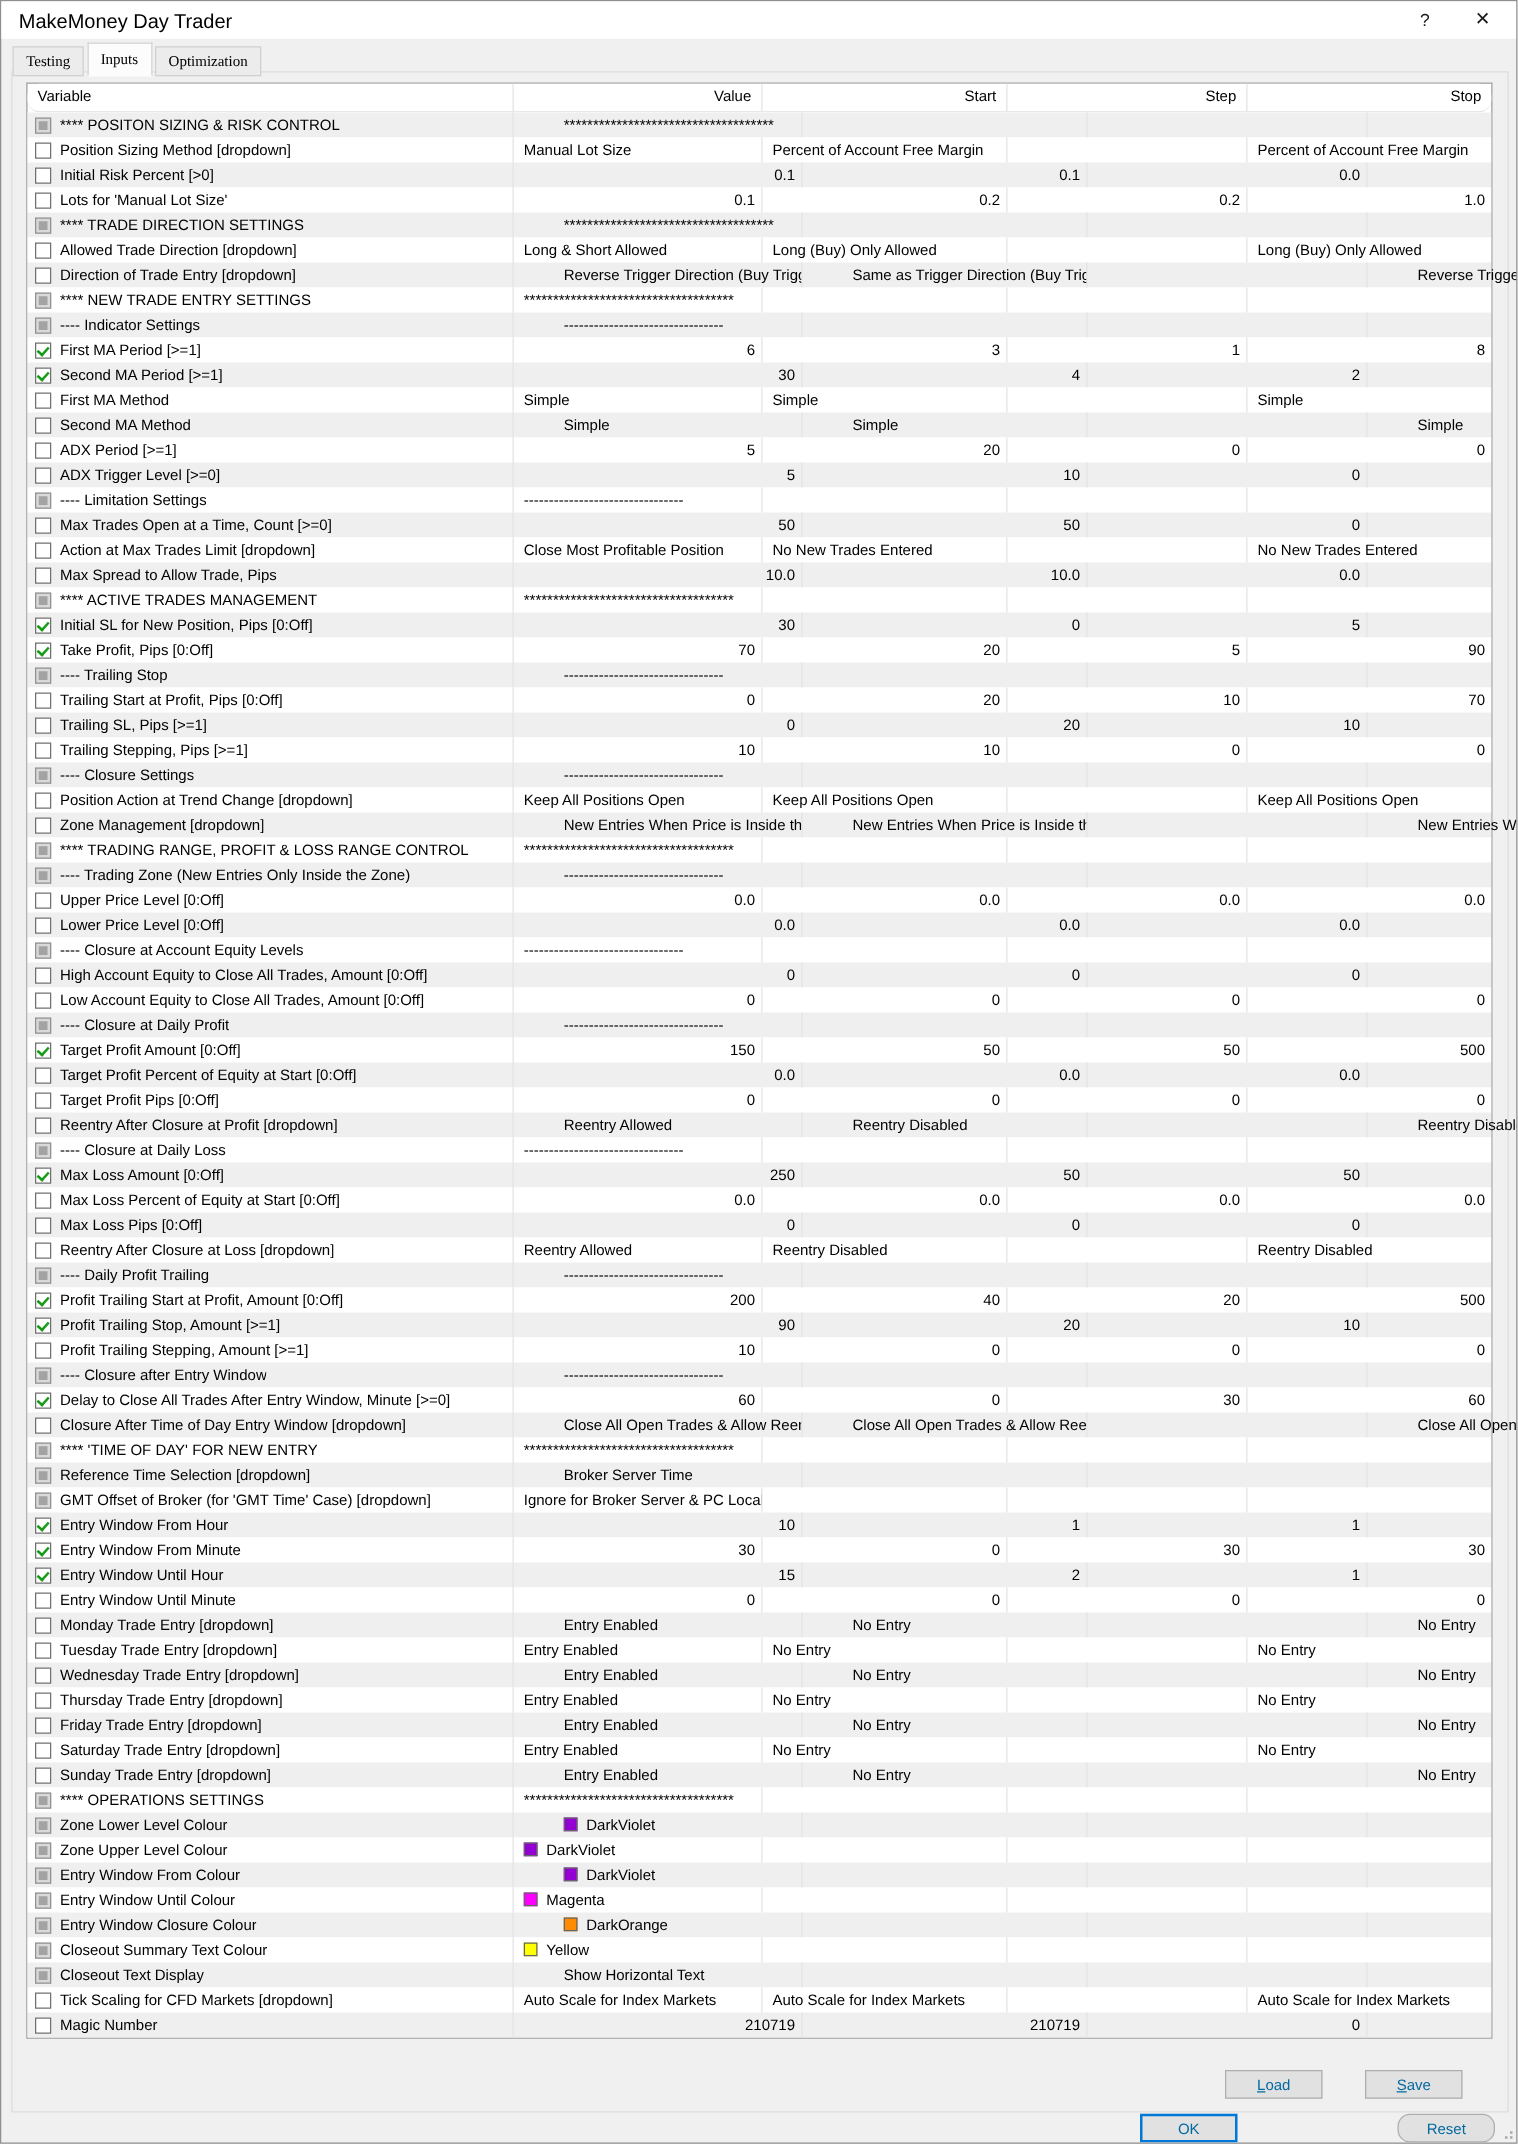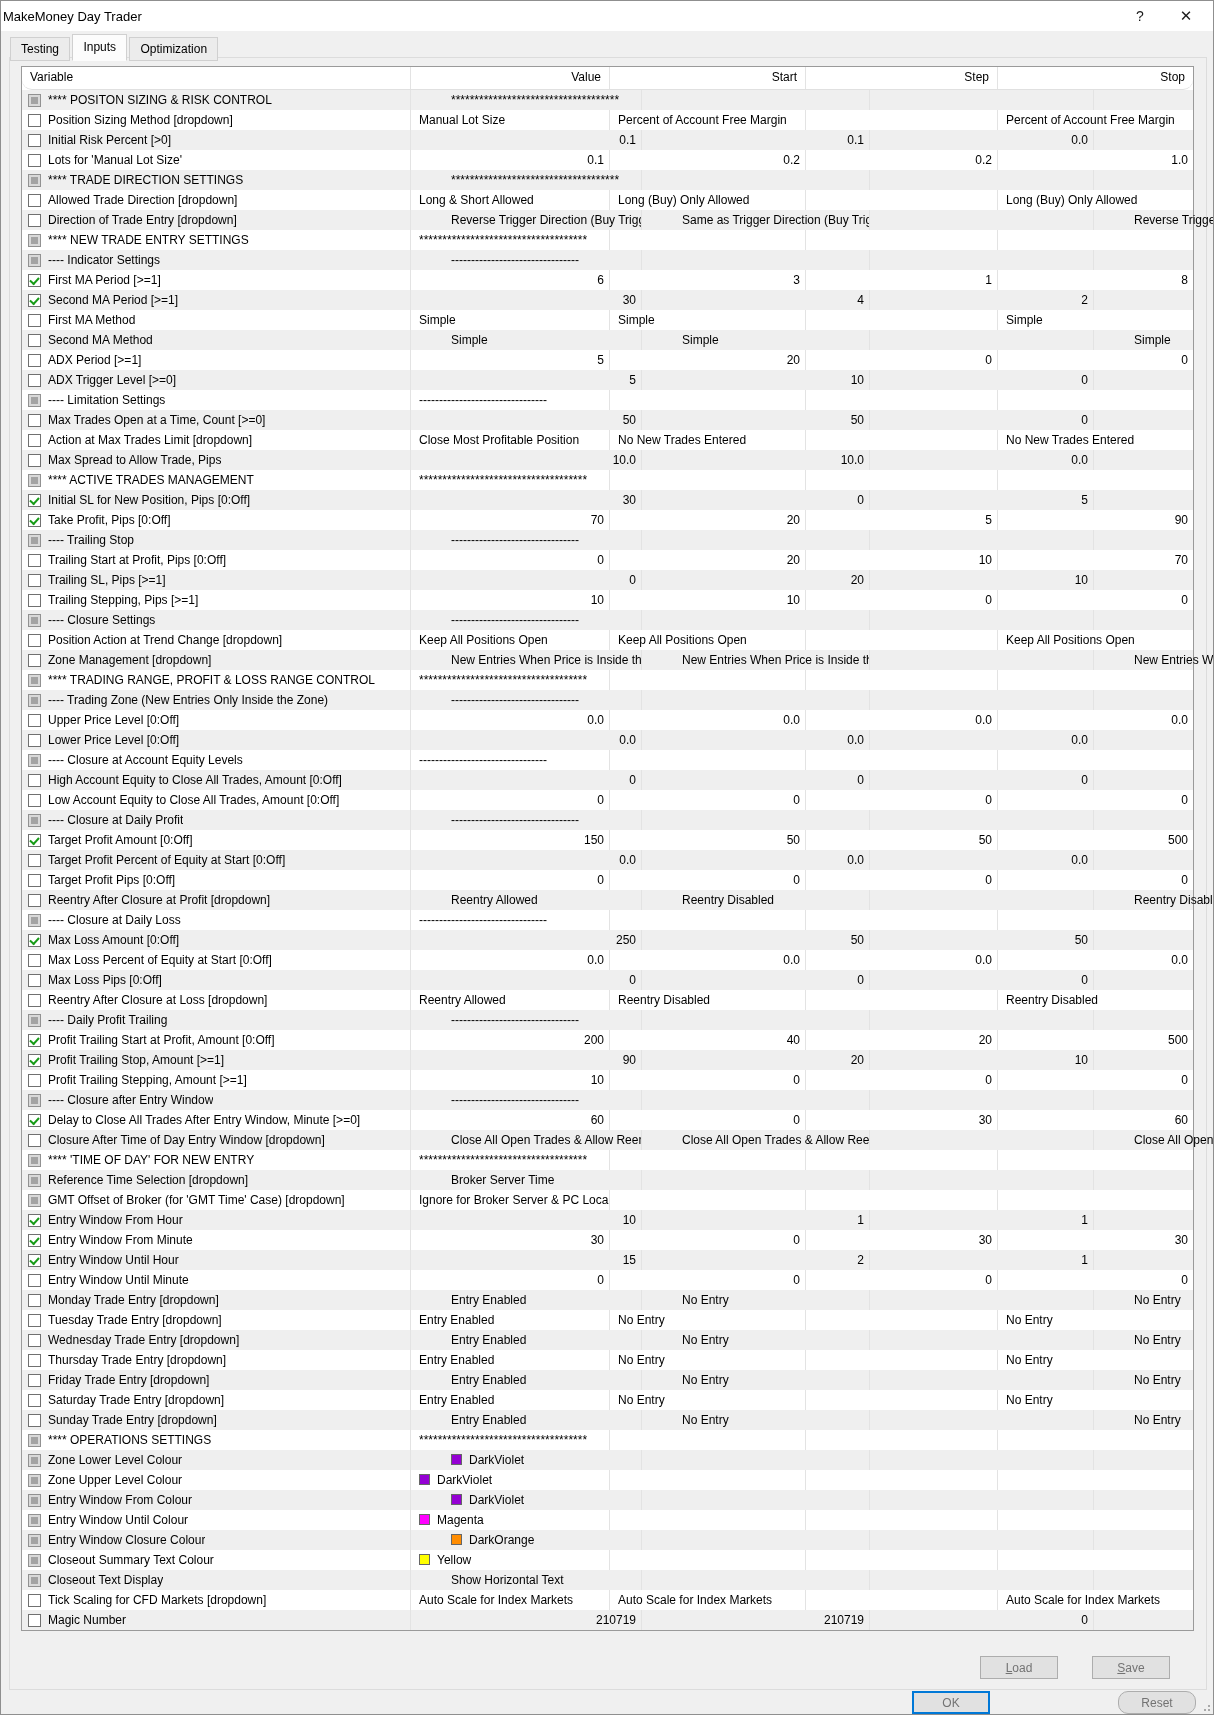--- a/index.html
+++ b/index.html
@@ -7,33 +7,33 @@
     width:1214px; height:1715px; position:relative;
     font-family:"Liberation Sans", sans-serif; font-size:12px; color:#000;
     background:#ffffff;
   }
   .window {
     position:absolute; left:0; top:0; width:1214px; height:1715px;
     background:#f0f0f0; border:1px solid #8f8f8f; box-sizing:border-box; overflow:hidden;
   }
   
   .titlebar { position:absolute; left:0; top:0; width:100%; height:30px; background:#ffffff; }
-  .title { position:absolute; left:2px; top:8px; font-size:13px; }
+  .title { position:absolute; left:14px; top:8px; font-size:16px; }
   .tb-btn {
     position:absolute; top:0; width:42px; height:30px; text-align:center; line-height:30px;
     font-size:14px; color:#1a1a1a; cursor:default;
   }
   .tb-btn.help { right:52px; }
   .tb-btn.close { right:6px; font-size:15px; }
   
   .tabstrip { position:absolute; left:9px; top:33px; height:24px; z-index:3; }
   .tab {
     display:inline-block; position:relative; vertical-align:bottom;
     padding:4px 10px 3px; height:15px; margin-right:-1px;
-    background:#ececec; border:1px solid #d0d0d0; box-sizing:content-box;
+    background:#ececec; border:1px solid #d0d0d0; box-sizing:content-box;font-family:Liberation Serif, serif;
   }
   .tab.active {
     background:#fcfcfc; border-bottom:1px solid #fcfcfc;
     padding-top:5px; height:17px; top:0px; z-index:4;
   }
   
   .pane {
     position:absolute; left:8px; top:56px; width:1198px; height:1633px;
     border:1px solid #dcdcdc; box-sizing:border-box; background:#f0f0f0; z-index:2;
   }
@@ -78,21 +78,21 @@
   }
   
   .swatch {
     display:inline-block; width:11px; height:11px; margin-right:7px;
     border:1px solid #666; box-sizing:border-box; vertical-align:-1px;
   }
   
   .btn {
     position:absolute; height:23px; width:78px;
     background:#e1e1e1; border:1px solid #adadad; box-sizing:border-box;
-    font-family:"Liberation Sans", sans-serif; font-size:12px; color:#737373;
+    font-family:"Liberation Sans", sans-serif; font-size:12px; color:#0369a1;
     text-align:center; line-height:20px; padding:0; cursor:default;
   }
   .btn.ok { border:2px solid #0078d7; }
   .btn u { text-decoration:underline; }
   
   .grip {
     position:absolute; right:3px; bottom:3px; width:10px; height:10px;
   }
   .grip i {
     position:absolute; width:2px; height:2px; background:#a9a9a9;

